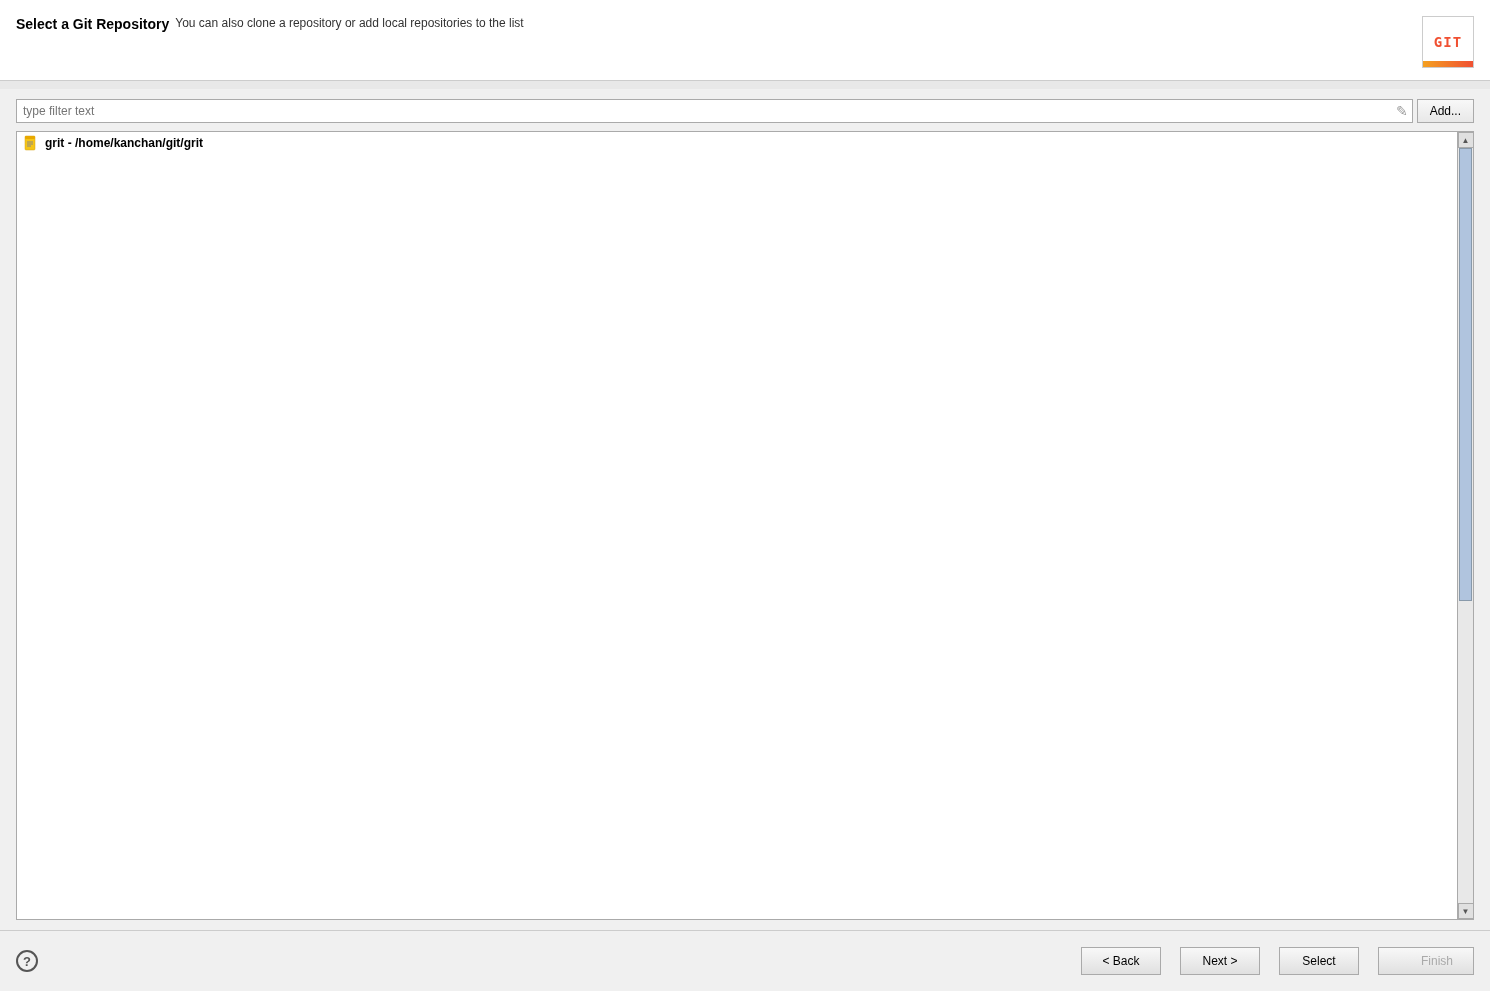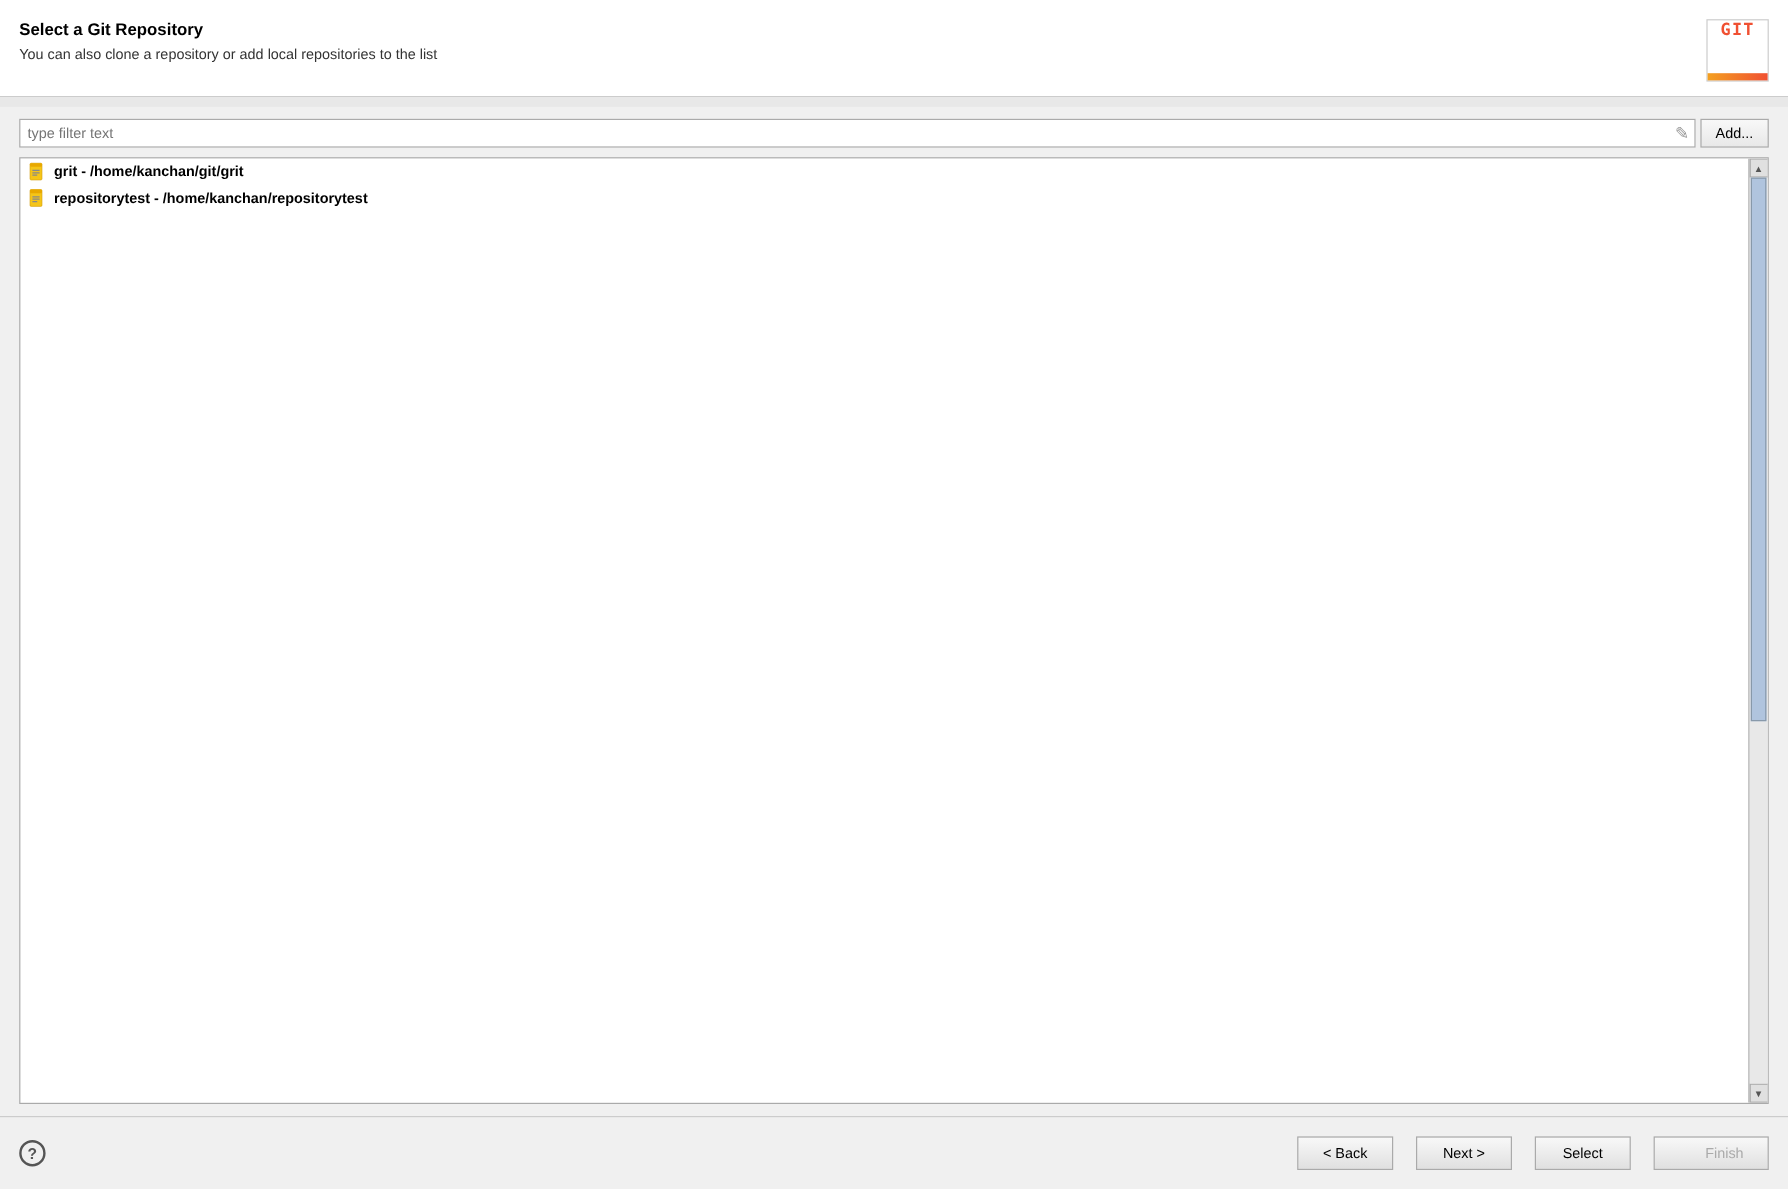--- a/index.html
+++ b/index.html
@@ -33,21 +33,21 @@
       padding: 16px 16px 12px 16px;
       border-bottom: 1px solid #ccc;
       display: flex;
       justify-content: space-between;
       align-items: flex-start;
       min-height: 80px;
     }
 
     .header-text {
       display: flex;
-      flex-direction: column;
+      flex-direction: row;
       gap: 6px;
     }
 
     .header-title {
       font-size: 14px;
       font-weight: bold;
       color: #000;
     }
 
     .header-subtitle {
@@ -55,21 +55,21 @@
       color: #333;
     }
 
     .git-logo {
       width: 52px;
       height: 52px;
       border: 1px solid #ccc;
       background: #fff;
       display: flex;
       align-items: center;
-      justify-content: flex-start;
+      justify-content: center;
       font-family: monospace;
       font-size: 11px;
       font-weight: bold;
       color: #f05032;
       flex-direction: column;
       position: relative;
     }
 
     .git-logo-text {
       font-size: 14px;
@@ -310,32 +310,20 @@
               <rect x="2" y="1" width="10" height="14" rx="1" fill="#f5c518" stroke="#d4a010" stroke-width="0.5"></rect>
               <rect x="2" y="1" width="10" height="3" rx="1" fill="#e8a800"></rect>
               <line x1="4" y1="7" x2="10" y2="7" stroke="#888" stroke-width="1"></line>
               <line x1="4" y1="9" x2="10" y2="9" stroke="#888" stroke-width="1"></line>
               <line x1="4" y1="11" x2="8" y2="11" stroke="#888" stroke-width="1"></line>
             </svg>
           </span>
           <span>grit - /home/kanchan/git/grit</span>
         </div>
 
-        <div class="list-item">
-          <span class="repo-icon">
-            <svg viewBox="0 0 16 16" xmlns="http://www.w3.org/2000/svg">
-              <rect x="2" y="1" width="10" height="14" rx="1" fill="#f5c518" stroke="#d4a010" stroke-width="0.5"></rect>
-              <rect x="2" y="1" width="10" height="3" rx="1" fill="#e8a800"></rect>
-              <line x1="4" y1="7" x2="10" y2="7" stroke="#888" stroke-width="1"></line>
-              <line x1="4" y1="9" x2="10" y2="9" stroke="#888" stroke-width="1"></line>
-              <line x1="4" y1="11" x2="8" y2="11" stroke="#888" stroke-width="1"></line>
-            </svg>
-          </span>
-          <span>repositorytest - /home/kanchan/repositorytest</span>
-        </div>
 
       </div>
 
       <div class="scrollbar-container">
         <div class="scroll-arrow">▲</div>
         <div class="scroll-track">
           <div class="scroll-thumb"></div>
         </div>
         <div class="scroll-arrow">▼</div>
       </div>

